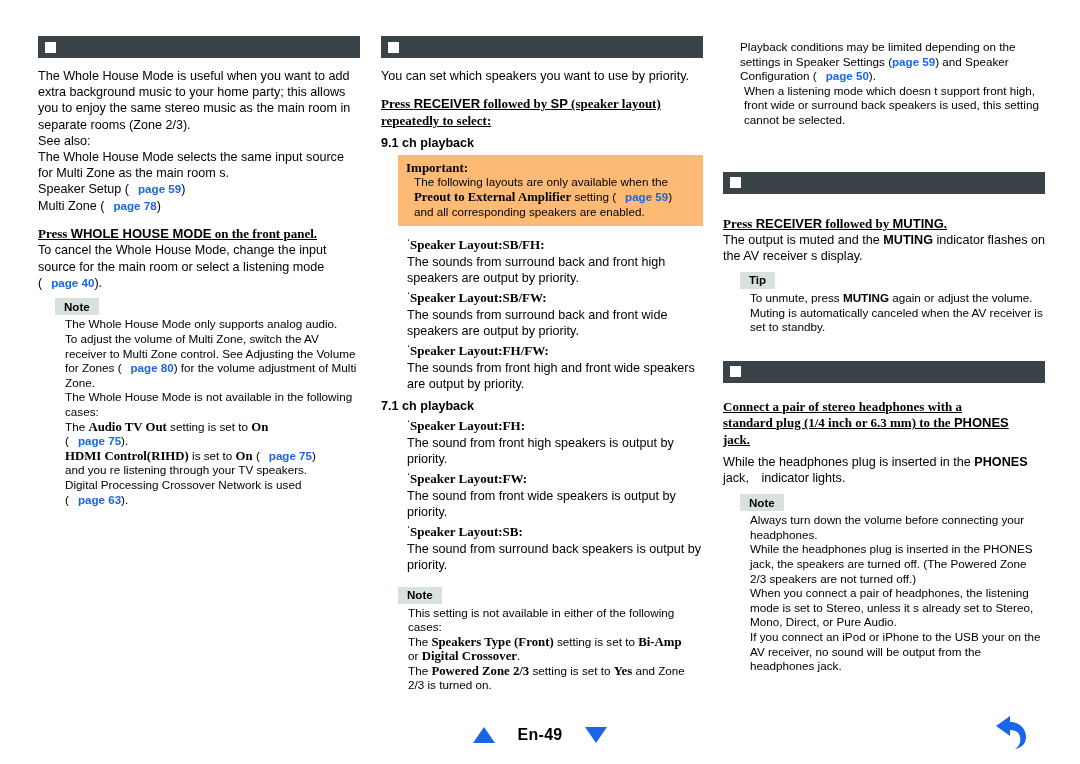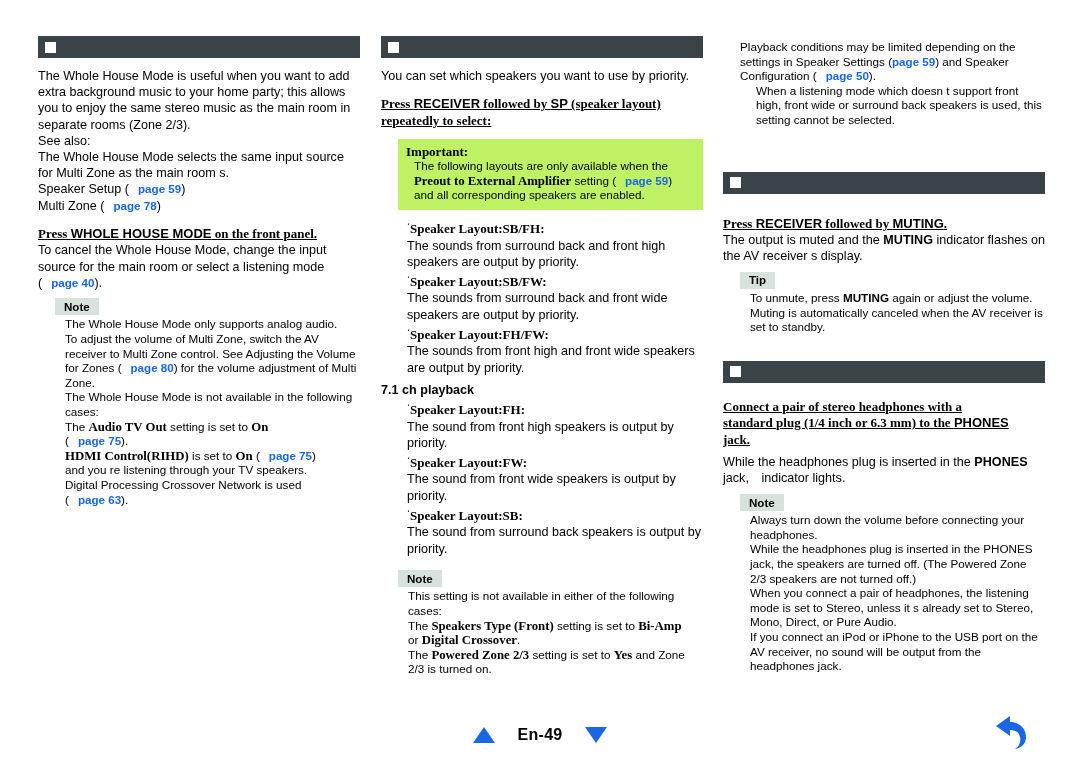--- a/index.html
+++ b/index.html
@@ -124,21 +124,21 @@
     margin-bottom: 2px;
   }
   .note-body {
     font-size: 11.7px;
     line-height: 14.6px;
     margin: 0 0 0 10px;
   }
 
   
   .important {
-    background: #bef264;
+    background: #fdba74;
     padding: 5px 8px 7px 8px;
     margin-top: 4px;
     margin-bottom: 7px;
   }
   .important .ttl {
     font-family: "Liberation Serif", serif;
     font-weight: bold;
     font-size: 13px;
     line-height: 15px;
     display: block;
@@ -259,20 +259,21 @@
 
     <div class="spacer-md"></div>
 
     <p class="step-head indent-1">
       <span>Press </span><span class="sans">RECEIVER</span><span> followed by </span><span class="sans">SP</span><span> (speaker layout)</span><br>
       <span>repeatedly to select:</span>
     </p>
 
     <div class="spacer-sm"></div>
 
+    <p class="sub-head indent-2">9.1 ch playback</p>
 
     <div class="important indent-1">
       <span class="ttl">Important:</span>
       <p>The following layouts are only available when the</p>
       <p>
         <b class="serif">Preout to External Amplifier</b><span> setting (</span><span class="arrowspace"></span><a href="#" class="pg">page 59</a><span>)</span>
       </p>
       <p>and all corresponding speakers are enabled.</p>
     </div>
 
@@ -316,21 +317,21 @@
       </p>
     </div>
   </div>
 
   <div class="col col-3">
 
     <div class="indent-1" style="margin-top:4px;">
       <p class="note-body" style="margin-left:0;">
         <span>Playback conditions may be limited depending on the settings in Speaker Settings (</span><a href="#" class="pg">page 59</a><span>) and Speaker Configuration (</span><span class="arrowspace"></span><a href="#" class="pg">page 50</a><span>).</span>
       </p>
-      <p class="note-body" style="margin-left:16px;">When a listening mode which doesn t support front high, front wide or surround back speakers is used, this setting cannot be selected.</p>
+      <p class="note-body" style="margin-left:4px;">When a listening mode which doesn t support front high, front wide or surround back speakers is used, this setting cannot be selected.</p>
     </div>
 
     <div class="spacer-lg"></div>
     <div style="height:18px;"></div>
 
     <div class="sec-bar">
       <span class="sq"></span>
       <span class="sec-title"></span>
     </div>
 
@@ -375,21 +376,21 @@
       <span>While the headphones plug is inserted in the </span><b class="sans">PHONES</b><span> jack, </span><span class="arrowspace"></span><span>indicator lights.</span>
     </p>
 
     <div class="spacer-sm"></div>
 
     <div class="indent-1">
       <span class="badge">Note</span>
       <p class="note-body">Always turn down the volume before connecting your headphones.</p>
       <p class="note-body">While the headphones plug is inserted in the PHONES jack, the speakers are turned off. (The Powered Zone 2/3 speakers are not turned off.)</p>
       <p class="note-body">When you connect a pair of headphones, the listening mode is set to Stereo, unless it s already set to Stereo, Mono, Direct, or Pure Audio.</p>
-      <p class="note-body">If you connect an iPod or iPhone to the USB port on the AV receiver, no sound will be output from the headphones jack.</p>
+      <p class="note-body">If you connect an iPod or iPhone to the USB your on the AV receiver, no sound will be output from the headphones jack.</p>
     </div>
   </div>
 
   <div class="footer">
     <div class="tri tri-up"></div>
     <div class="pagenum">En-49</div>
     <div class="tri tri-down"></div>
   </div>
 
   <div class="backbtn">

